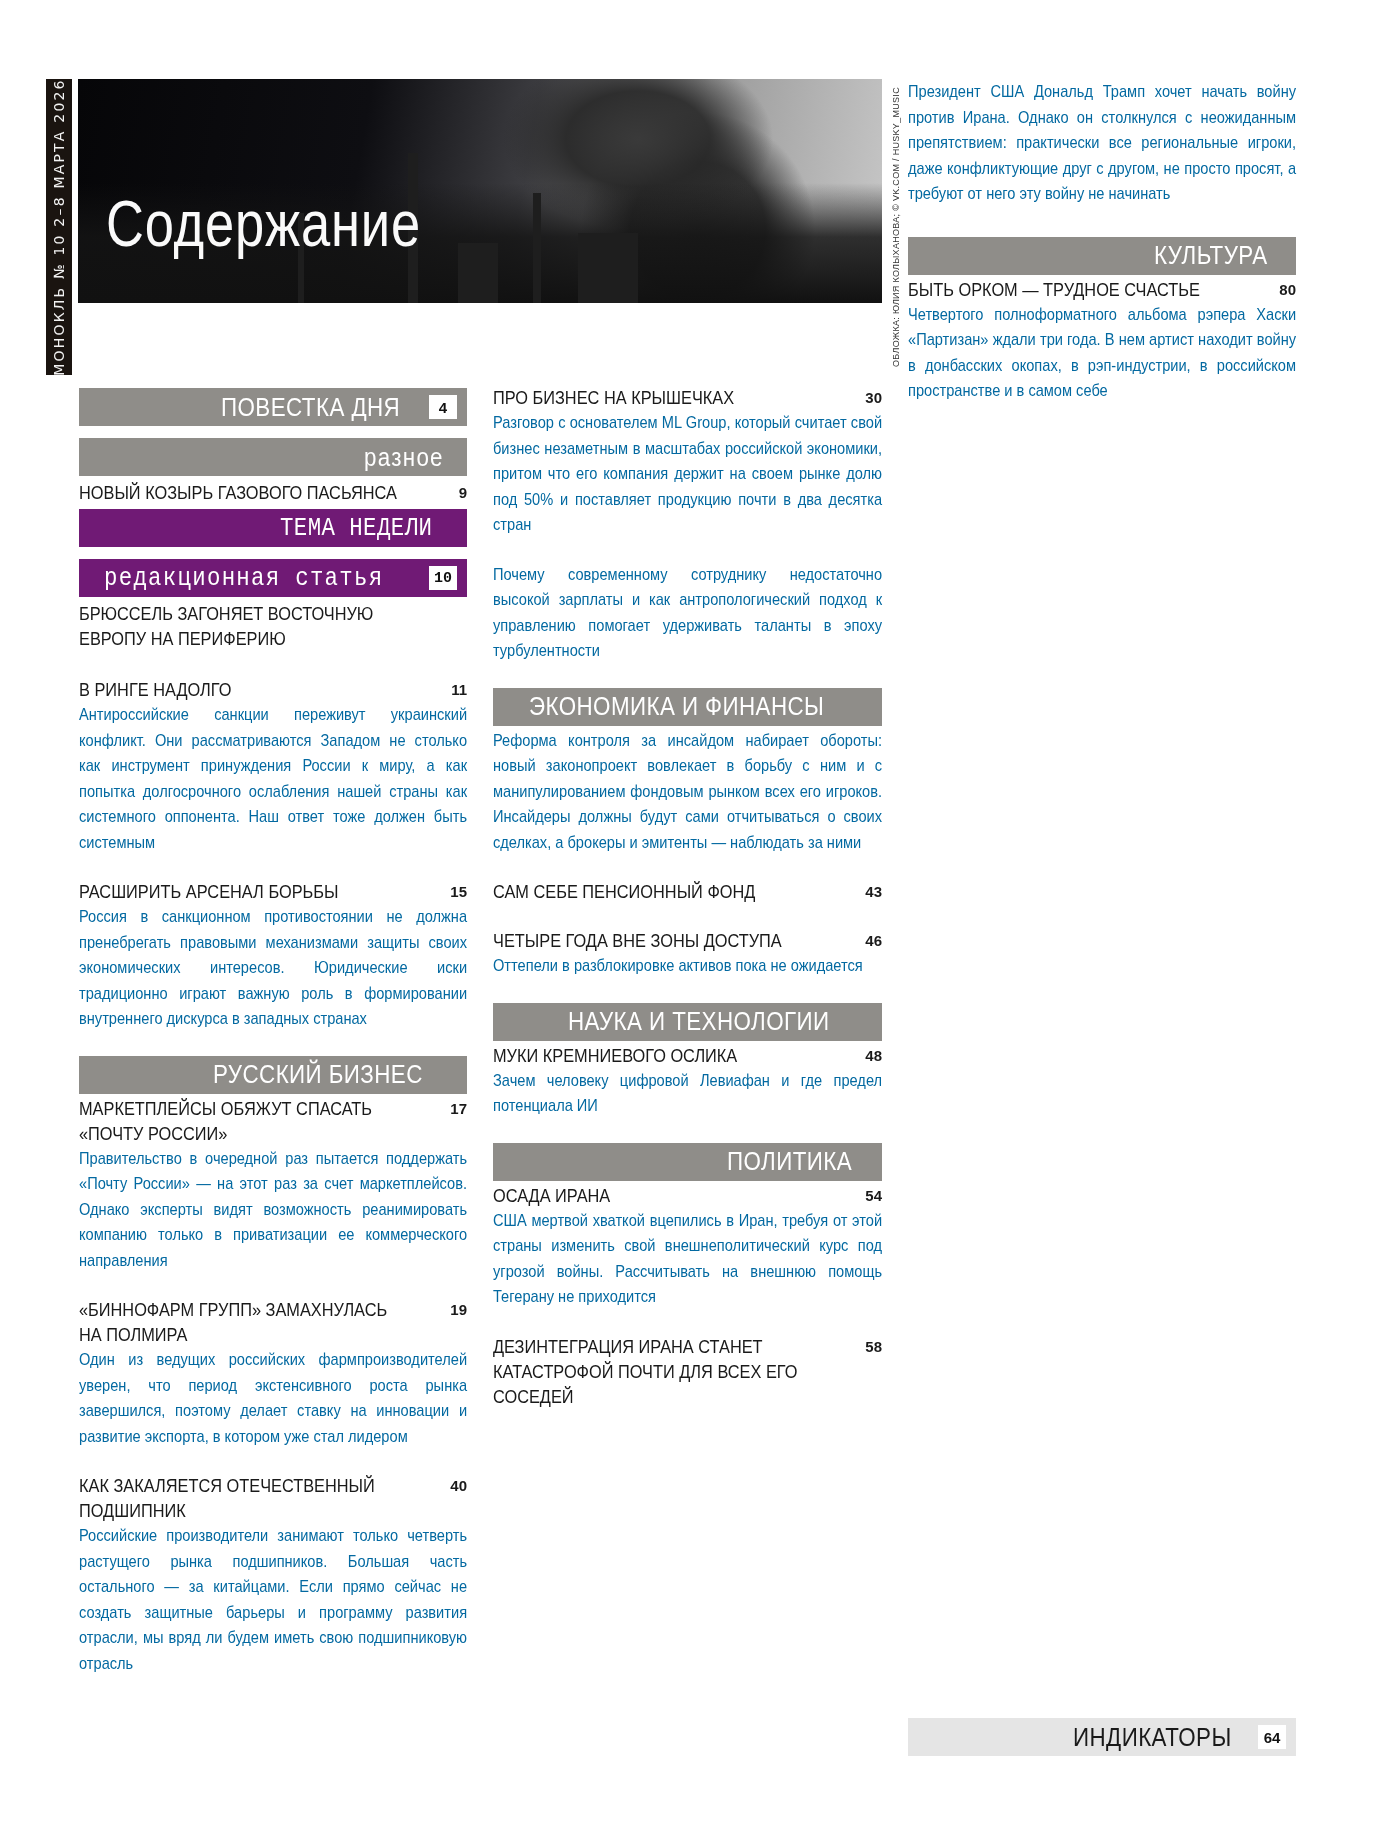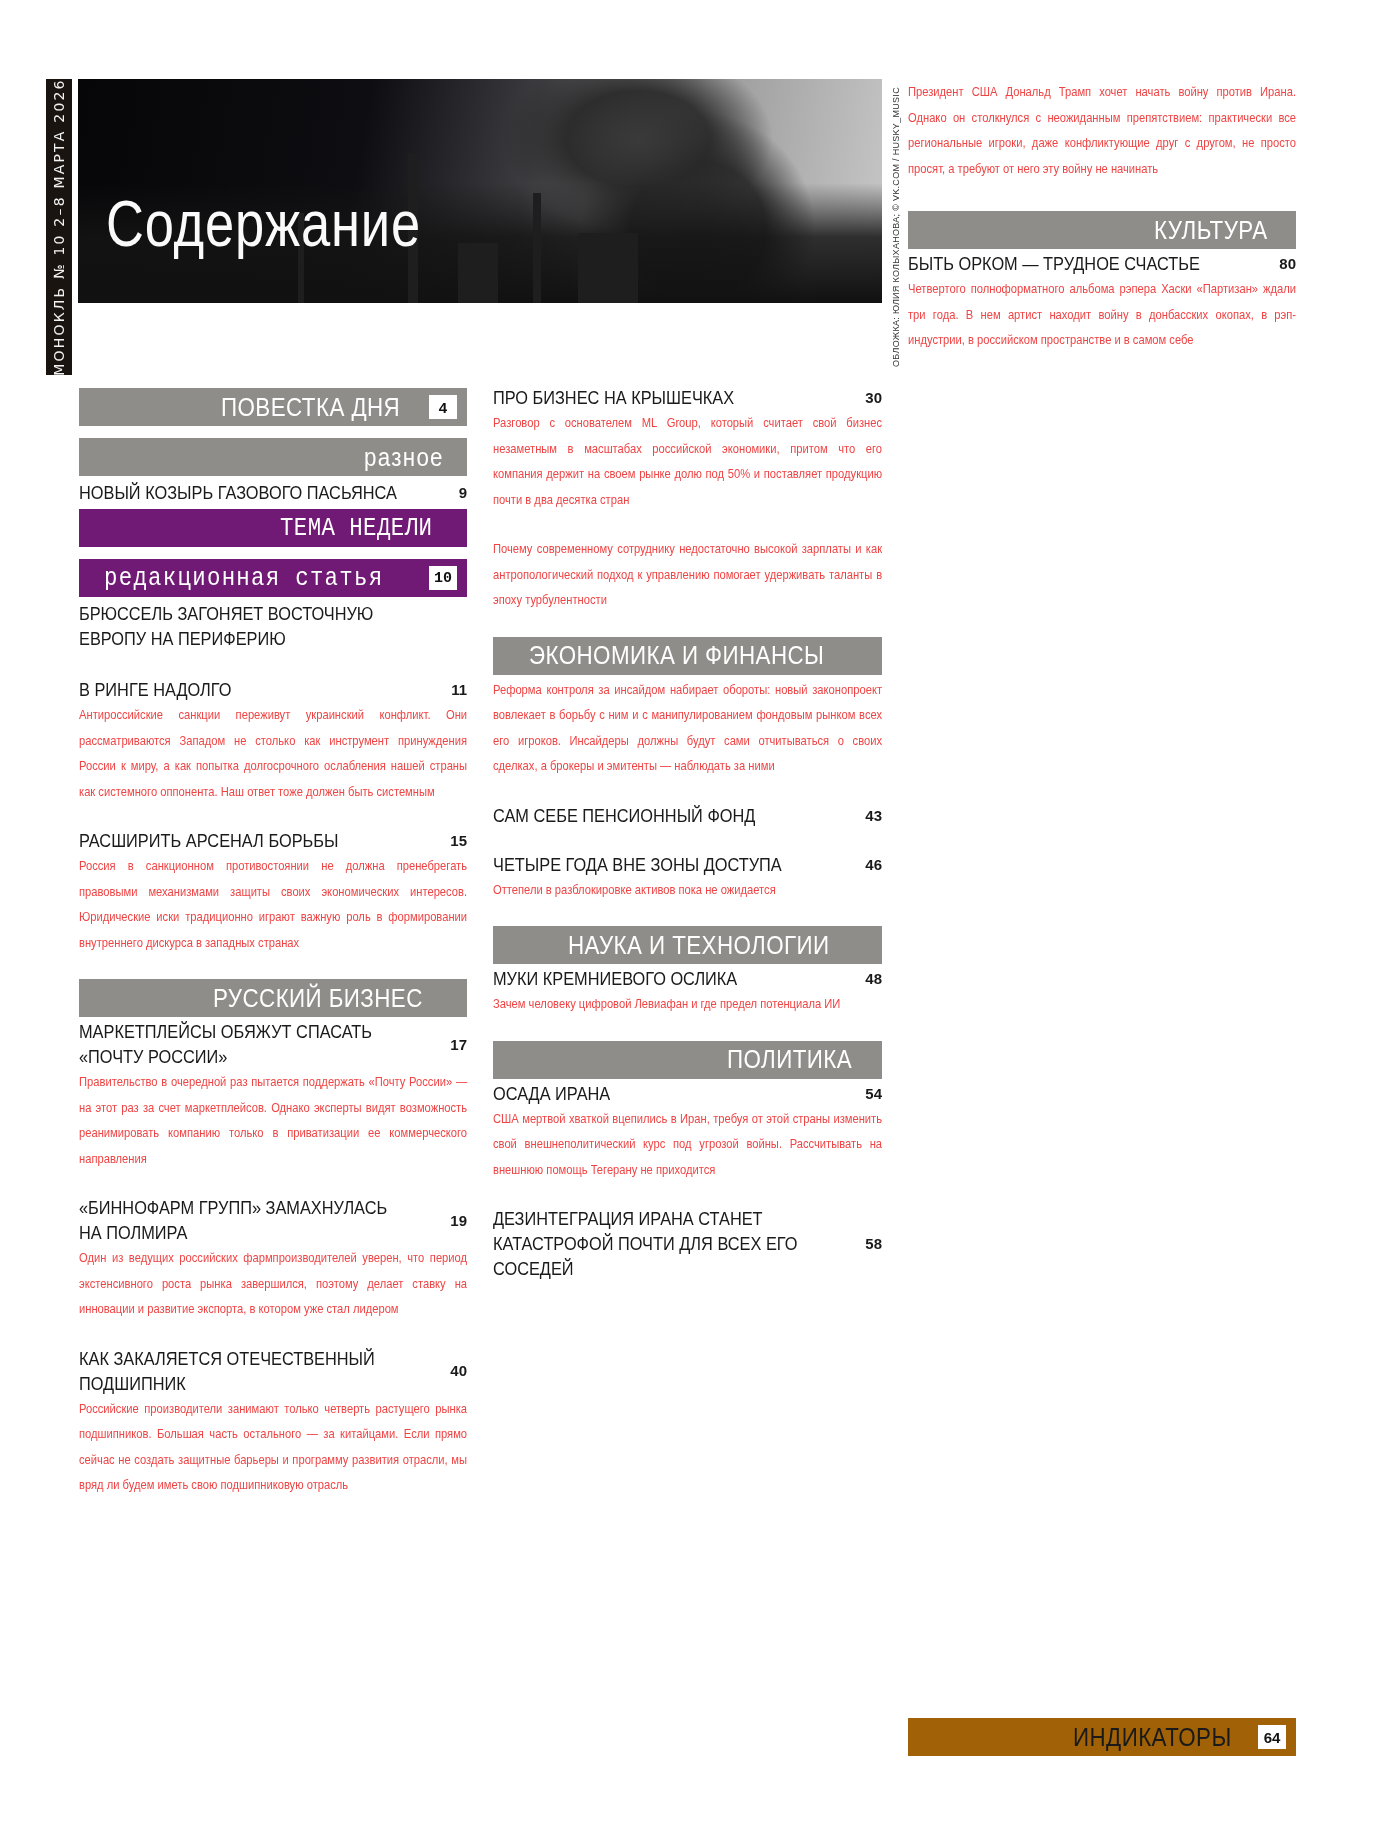--- a/index.html
+++ b/index.html
@@ -31,31 +31,31 @@
   .col { position:absolute; }
   .col-left { left:79px; top:388px; width:388px; }
   .col-mid  { left:493px; top:385px; width:389px; }
   .col-right{ left:908px; top:79px; width:388px; }
 
   .hdr { height:38px; display:flex; align-items:center; justify-content:flex-end; padding:0 10px 0 12px;
          color:#ffffff; font-size:26px; box-sizing:border-box; margin-bottom:0; }
   .hdr .t { display:inline-block; transform:scaleX(0.86); transform-origin:left center; white-space:nowrap; letter-spacing:0.5px; }
   .hdr.gray { background:#8f8d89; }
   .hdr.red  { background:#701a75;font-family:Liberation Mono, monospace; }
-  .hdr.sand { background:#a16207; color:#1a1a1a; }
+  .hdr.sand { background:#e5e5e5; color:#1a1a1a; }
   .hdr .pg { background:#ffffff; color:#111; font-weight:bold; font-size:15px; min-width:22px; height:24px;
              display:flex; align-items:center; justify-content:center; padding:0 3px; }
   .hdr.lower .t { letter-spacing:1.5px; }
 
   .art { margin-bottom:24px; }
-  .art-title { display:flex; justify-content:space-between; align-items:center; font-size:19px; line-height:25px;
+  .art-title { display:flex; justify-content:space-between; align-items:flex-start; font-size:19px; line-height:25px;
                text-transform:none; }
   .art-title .tt { transform:scaleX(0.86); transform-origin:left bottom; display:inline-block; width:115%; }
   .art-title .pg { font-weight:bold; font-size:15px; flex-shrink:0; margin-left:8px; }
-  .art-desc { font-size:13px; line-height:25.5px; text-align:justify; color:#ef4444; }
+  .art-desc { font-size:17px; line-height:25.5px; text-align:justify; color:#0369a1; }
   .art-desc .d { display:block; transform:scaleX(0.86); transform-origin:left top; width:116.3%; }
 </style>
 </head>
 <body>
 
 <div class="vstrip">
   <span>МОНОКЛЬ  №  10  2–8  МАРТА  2026</span>
 </div>
 <div class="hero">
   <div class="city"></div>

